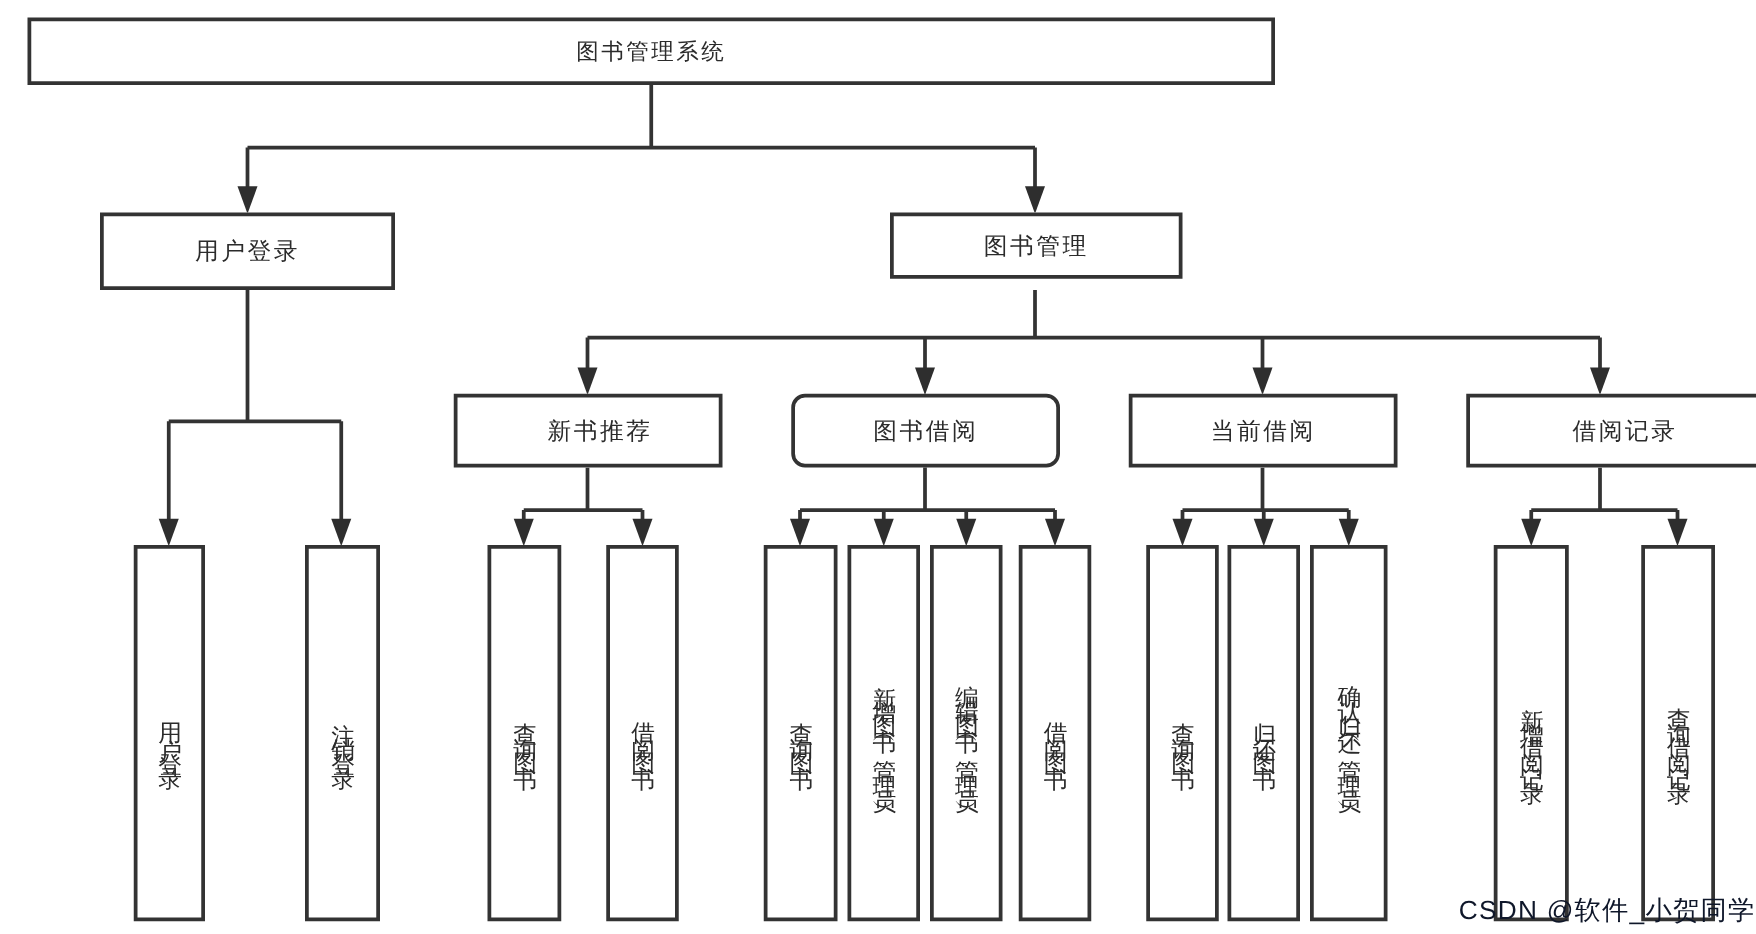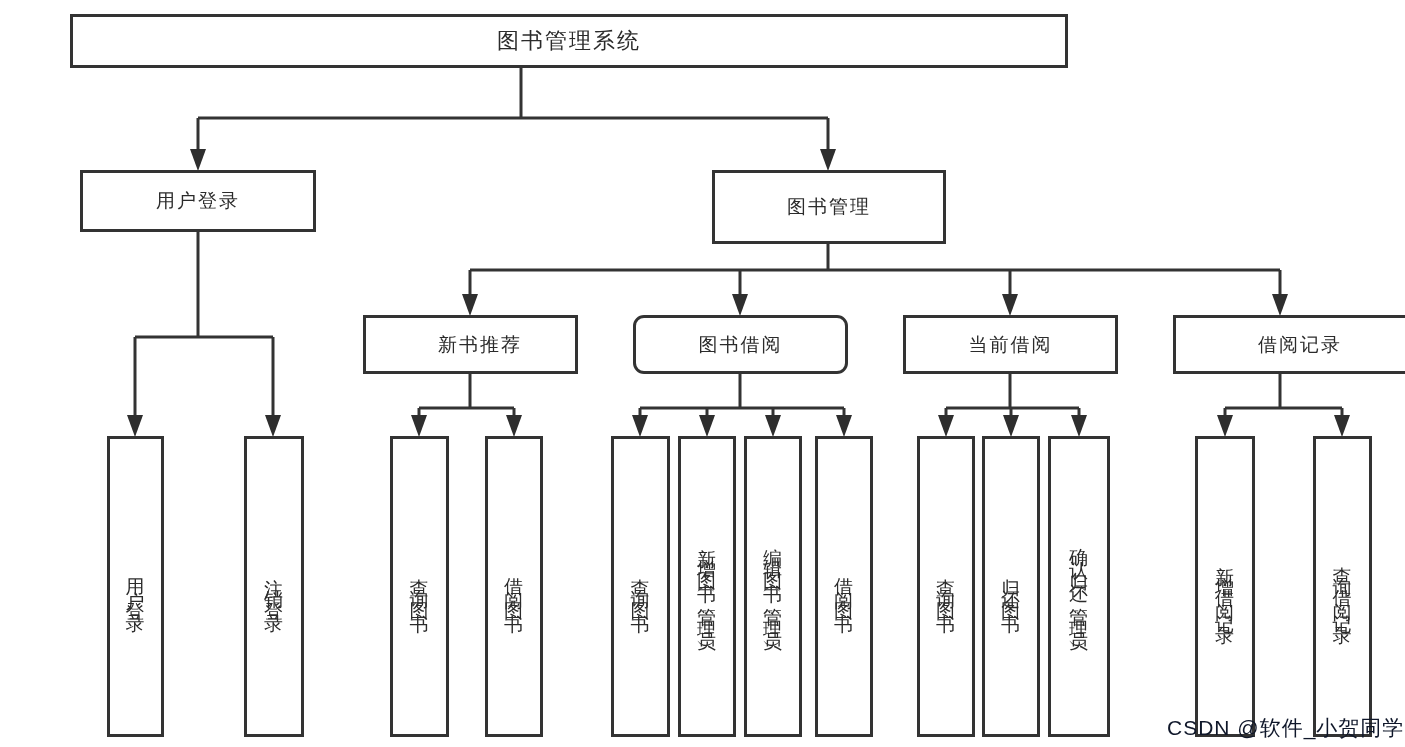--- a/index.html
+++ b/index.html
@@ -16,21 +16,21 @@
     position:absolute;
     box-sizing:border-box;
     border:3px solid #333333;
     background:#ffffff;
     display:flex;
     align-items:center;
     justify-content:center;
     z-index:1;
     letter-spacing:2px;
   }
-  .node.root{font-size:22px;margin-left:48px;}
+  .node.root{font-size:18px;}
   .node.l2,.node.l3{font-size:19px;}
   .node.leaf{
     font-size:19px;
     writing-mode:vertical-rl;
     text-orientation:mixed;
     letter-spacing:12px;
     line-height:1;
     text-align:center;
   }
   .watermark{
@@ -113,21 +113,21 @@
     </g>
   </svg>
 
   <div class="node root" style="left:22px;top:14px;width:998px;height:54px;">
     <span>图书管理系统</span>
   </div>
 
   <div class="node l2" style="left:80px;top:170px;width:236px;height:62px;">
     <span>用户登录</span>
   </div>
-  <div class="node l2" style="left:712px;top:170px;width:234px;height:74px;">
+  <div class="node l2" style="left:712px;top:170px;width:234px;height:53px;">
     <span>图书管理</span>
   </div>
 
   <div class="node l3" style="left:363px;top:315px;width:215px;height:59px;padding-left:19px;">
     <span>新书推荐</span>
   </div>
   <div class="node l3" style="left:633px;top:315px;width:215px;height:59px;border-radius:11px;">
     <span>图书借阅</span>
   </div>
   <div class="node l3" style="left:903px;top:315px;width:215px;height:59px;">

